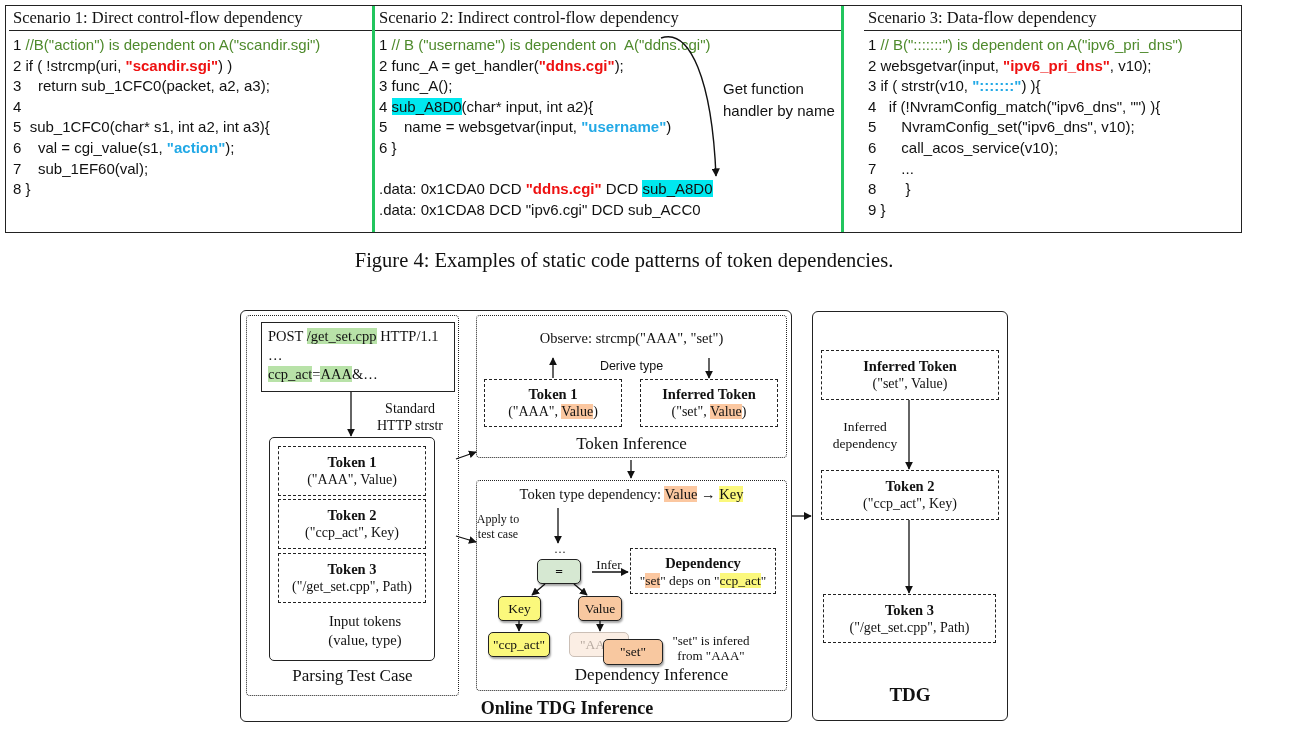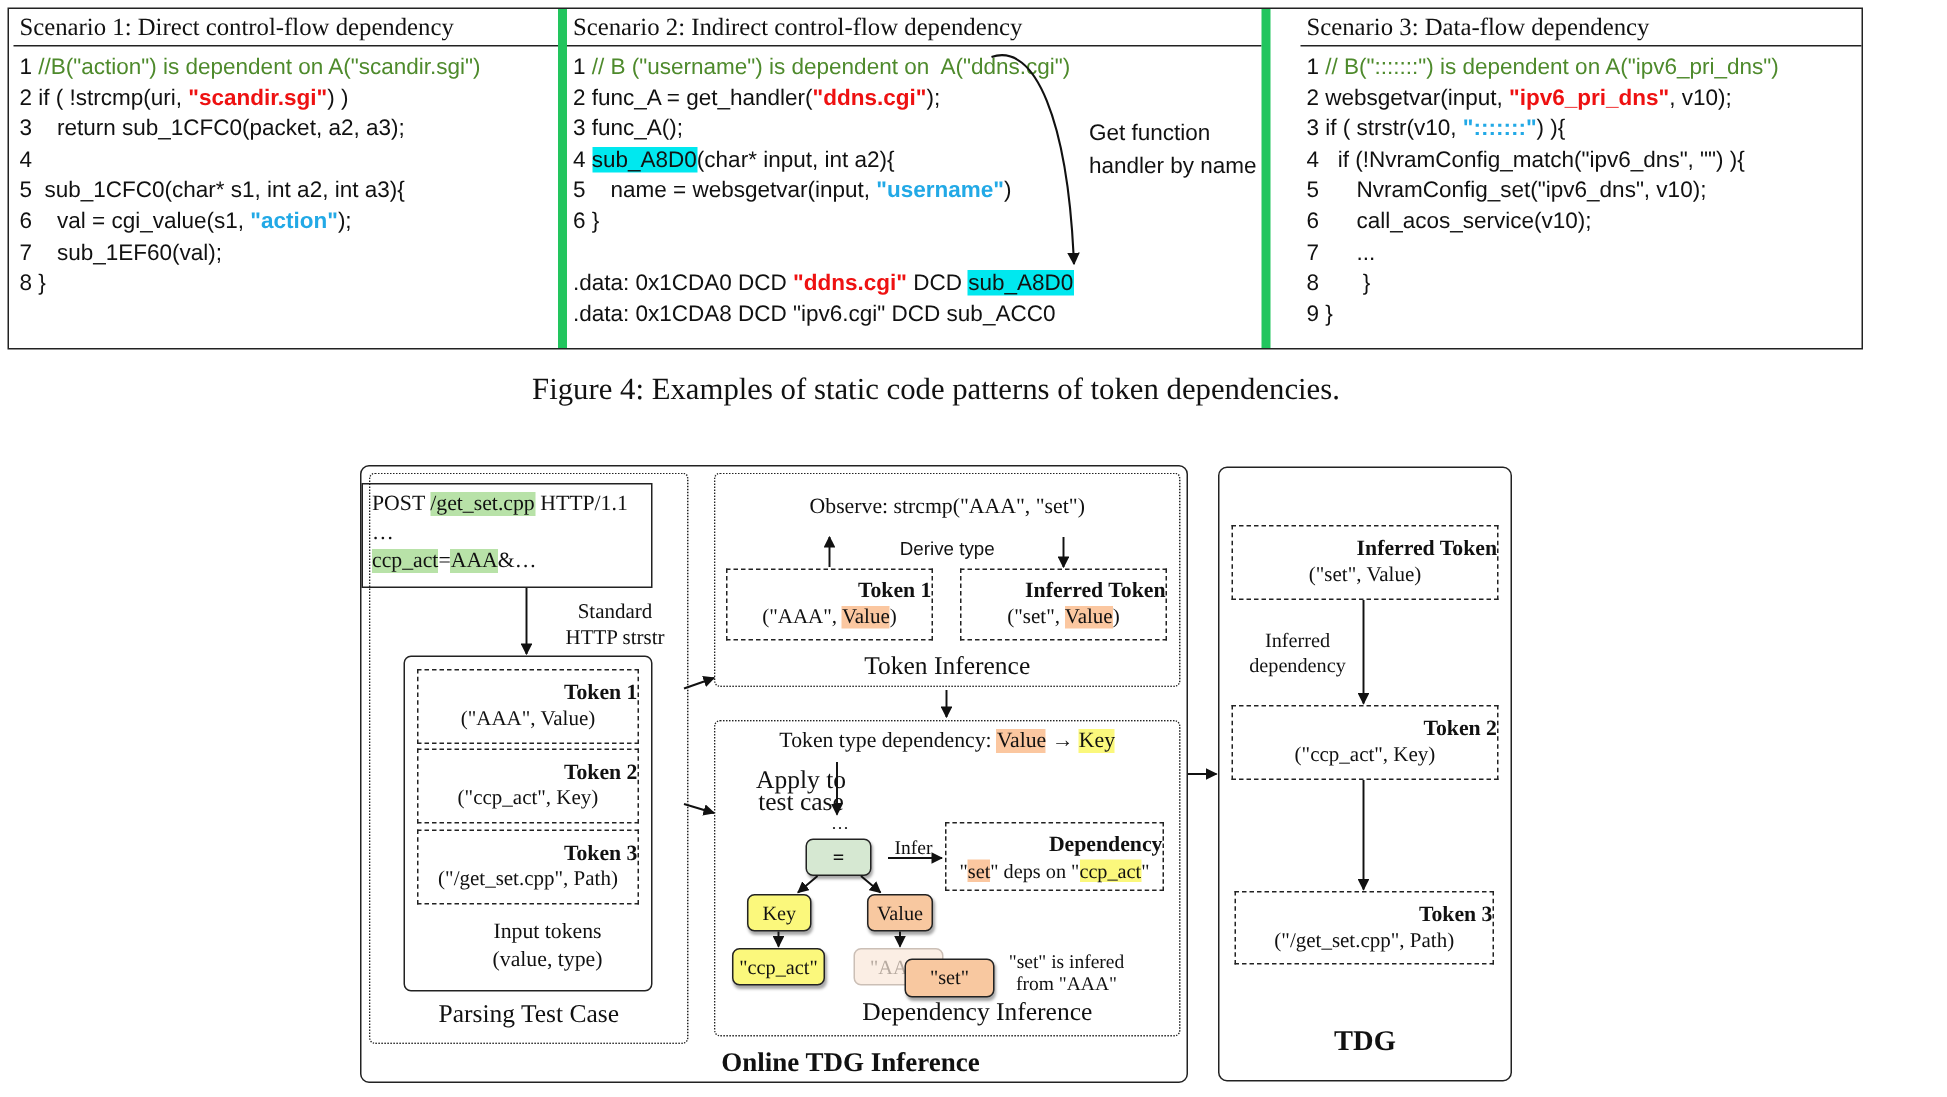--- a/index.html
+++ b/index.html
@@ -2,37 +2,37 @@
 <html><head>
 <meta charset="utf-8">
 <style>
   html, body { margin:0; padding:0; background:#ffffff; }
   body { width:1298px; height:731px; position:relative; overflow:hidden; font-family:"Liberation Serif", serif; color:#111; }
   .abs { position:absolute; }
 
   
   #code-table { left:5px; top:5px; width:1237px; height:228px; border:1px solid #222; box-sizing:border-box; }
   .col { position:absolute; top:0; height:100%; box-sizing:border-box; }
-  .col + .col { border-left:6px solid #22c55e; }
+  .col + .col { border-left:3px solid #22c55e; }
   .col-head { height:24px; line-height:24px; border-bottom:1px solid #222; padding-left:4px; font-family:"Liberation Serif", serif; font-size:16.5px; white-space:nowrap; }
   .code { padding:4px 0 0 4px; font-family:"Liberation Sans", sans-serif; font-size:15px; line-height:20.6px; white-space:pre; color:#111; }
   .code .ln { display:block; }
   .c-cmt { color:#4e8a2c; }
   .c-red { color:#ee1111; font-weight:bold; }
   .c-blue { color:#22a9e6; font-weight:bold; }
   .c-hl { background:#00e8ef; }
 
   
   #caption { left:0; width:1248px; top:249px; text-align:center; font-size:20.5px; font-family:"Liberation Serif", serif; }
 
   
   .rbox { position:absolute; border:1.3px solid #222; border-radius:6px; box-sizing:border-box; }
   .dotbox { position:absolute; border:1.5px dotted #222; border-radius:4px; box-sizing:border-box; }
   .dashbox { position:absolute; border:1.5px dashed #222; box-sizing:border-box; text-align:center; font-size:14px; line-height:17px; }
-  .dashbox b { display:block; font-size:14.5px;text-align:right; }
+  .dashbox b { display:block; font-size:14.5px; }
   .lbl { position:absolute; text-align:center; font-size:14px; line-height:17px; white-space:nowrap; }
   .title-lbl { font-size:17px; }
   .big-bold { font-weight:bold; font-size:18px; }
   .hl-green { background:#b8e2a8; }
   .hl-orange { background:#fbc7a0; }
   .hl-yellow { background:#fbf87c; }
   .node { position:absolute; border:1.3px solid #222; border-radius:5px; box-sizing:border-box; text-align:center; font-size:13.5px; box-shadow:1px 2px 2px rgba(0,0,0,0.35); }
   .n-green { background:#d6e8d2; }
   .n-yellow { background:#fbf87c; }
   .n-orange { background:#f8c8a0; }
@@ -60,21 +60,21 @@
     <div class="code"><span class="ln"><span>1 </span><span class="c-cmt">// B(":::::::") is dependent on A("ipv6_pri_dns")</span></span><span class="ln"><span>2 websgetvar(input, </span><span class="c-red">"ipv6_pri_dns"</span><span>, v10);</span></span><span class="ln"><span>3 if ( strstr(v10, </span><span class="c-blue">":::::::"</span><span>) ){</span></span><span class="ln"><span>4   if (!NvramConfig_match("ipv6_dns", "") ){</span></span><span class="ln"><span>5      NvramConfig_set("ipv6_dns", v10);</span></span><span class="ln"><span>6      call_acos_service(v10);</span></span><span class="ln"><span>7      ...</span></span><span class="ln"><span>8       }</span></span><span class="ln"><span>9 }</span></span></div>
   </div>
 </div>
 
 <div id="caption" class="abs">Figure 4: Examples of static code patterns of token dependencies.</div>
 
 <div class="rbox" style="left:240px;top:310px;width:552px;height:412px;"></div>
 <div class="lbl big-bold" style="left:240px;width:654px;top:700px;">Online TDG Inference</div>
 
 <div class="dotbox" style="left:246px;top:315px;width:213px;height:381px;"></div>
-<div class="abs" style="left:241px;top:322px;width:194px;height:70px;border:1.3px solid #222;box-sizing:border-box;padding:4px 0 0 6px;font-size:14.5px;line-height:19px;">
+<div class="abs" style="left:261px;top:322px;width:194px;height:70px;border:1.3px solid #222;box-sizing:border-box;padding:4px 0 0 6px;font-size:14.5px;line-height:19px;">
   <div><span>POST </span><span class="hl-green">/get_set.cpp</span><span> HTTP/1.1</span></div>
   <div>…</div>
   <div><span class="hl-green">ccp_act</span><span>=</span><span class="hl-green">AAA</span><span>&amp;…</span></div>
 </div>
 <div class="lbl" style="left:360px;width:100px;top:400px;font-size:14px;">
   <div>Standard</div>
   <div>HTTP strstr</div>
 </div>
 <div class="rbox" style="left:269px;top:437px;width:166px;height:224px;border-radius:5px;"></div>
 <div class="dashbox" style="left:278px;top:446px;width:148px;height:50px;padding-top:7px;">
@@ -103,21 +103,21 @@
   <span>("AAA", </span><span class="hl-orange">Value</span><span>)</span>
 </div>
 <div class="dashbox" style="left:640px;top:379px;width:138px;height:48px;padding-top:6px;">
   <b>Inferred Token</b>
   <span>("set", </span><span class="hl-orange">Value</span><span>)</span>
 </div>
 <div class="lbl title-lbl" style="left:476px;width:311px;top:435px;">Token Inference</div>
 
 <div class="dotbox" style="left:476px;top:480px;width:311px;height:211px;"></div>
 <div class="lbl" style="left:476px;width:311px;top:486px;font-size:14.5px;"><span>Token type dependency: </span><span class="hl-orange">Value</span><span> → </span><span class="hl-yellow">Key</span></div>
-<div class="lbl" style="left:504px;width:60px;top:512px;font-size:17px;line-height:15px;">
+<div class="lbl" style="left:468px;width:60px;top:512px;font-size:12px;line-height:15px;">
   <div>Apply to</div>
   <div>test case</div>
 </div>
 <div class="lbl" style="left:540px;width:40px;top:544px;font-size:12px;">···</div>
 <div class="node n-green" style="left:537px;top:559px;width:44px;height:25px;line-height:23px;font-weight:bold;">=</div>
 <div class="lbl" style="left:594px;width:30px;top:556px;font-size:13px;">Infer</div>
 <div class="dashbox" style="left:630px;top:548px;width:146px;height:46px;padding-top:6px;font-size:13.5px;">
   <b>Dependency</b>
   <span>"</span><span class="hl-orange">set</span><span>" deps on "</span><span class="hl-yellow">ccp_act</span><span>"</span>
 </div>

